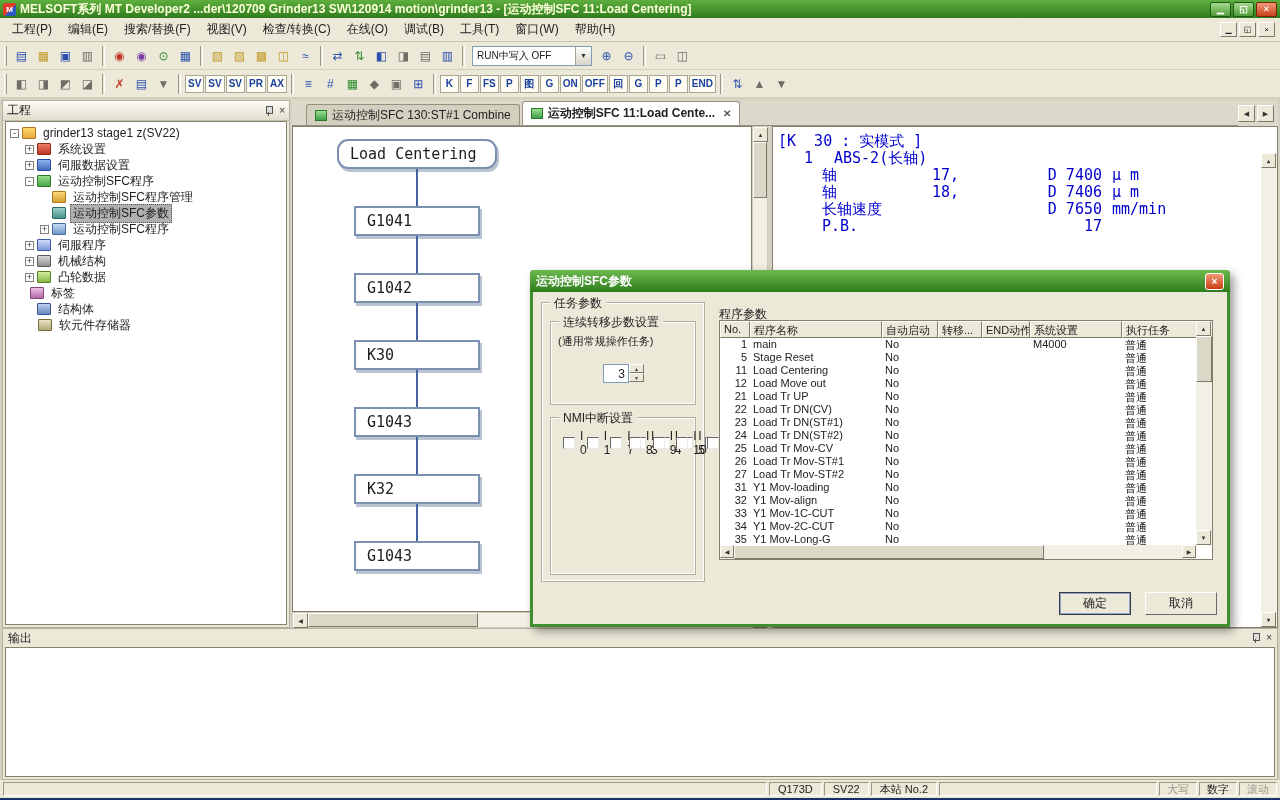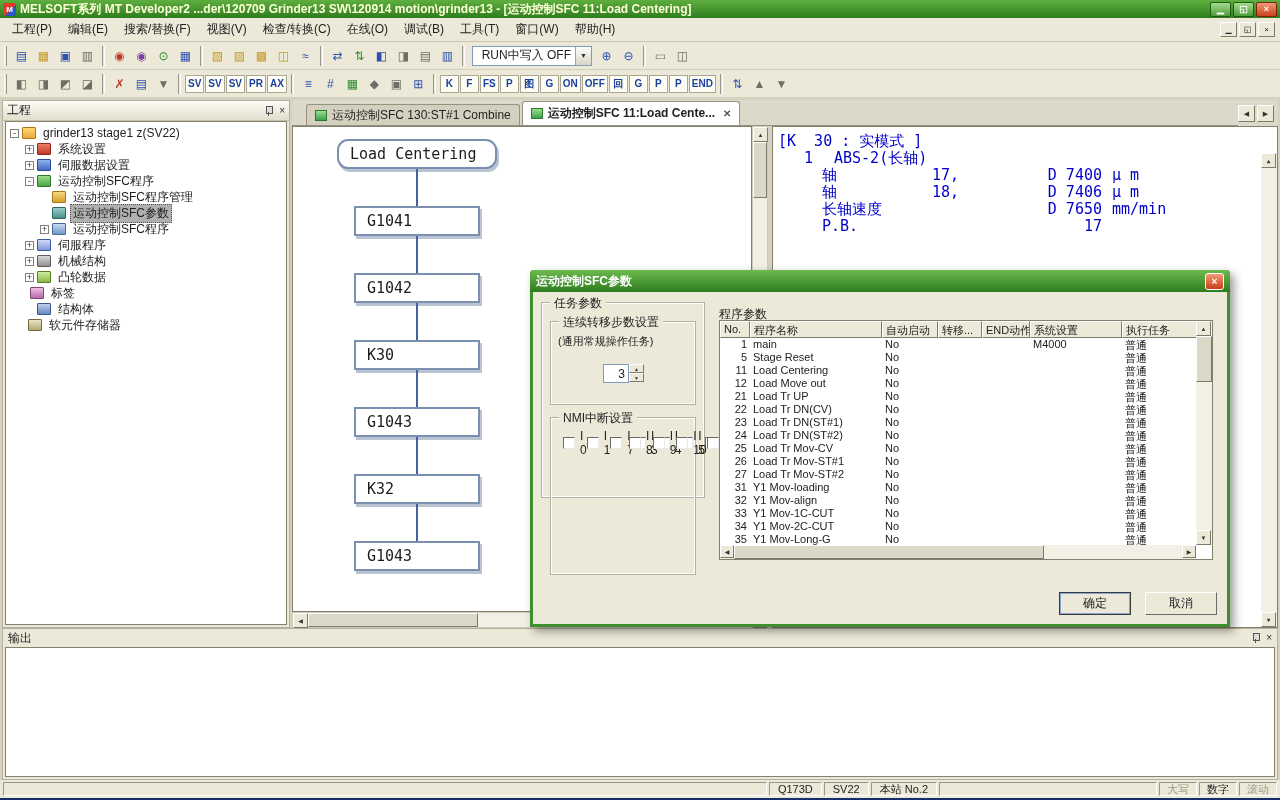--- a/index.html
+++ b/index.html
@@ -33,21 +33,21 @@
   .tb1{top:42px;} .tb2{top:70px;}
   .grip{width:3px;height:20px;border-left:1px solid #fff;border-right:1px solid #9a9788;margin:0 4px 0 2px;flex:none;}
   .tbgroup{display:flex;align-items:center;gap:1px;}
   .tbi{min-width:21px;height:21px;padding:0 2px;display:flex;align-items:center;justify-content:center;
     font-size:12px;color:#555;border:1px solid transparent;flex:none;}
   .tbi.sep{min-width:0;width:3px;height:20px;padding:0;border:none;border-left:1px solid #9a9788;border-right:1px solid #fff;margin:0 3px;}
   .tbi.txt{font-size:10px;font-weight:bold;color:#1a3fa0;background:#fdfdf4;border:1px solid #aaa694;min-width:19px;height:18px;}
   .c-red{color:#c23321;} .c-blue{color:#2b50b0;} .c-green{color:#2e8b2e;}
   .c-yellow{color:#c29b28;} .c-gray{color:#6e6e66;} .c-purple{color:#7a3fa0;}
   .combo{display:flex;align-items:center;height:20px;width:120px;margin:0 4px;background:#fff;border:1px solid #7f9db9;}
-  .combo-text{flex:1;padding:0 4px;font-size:12px;white-space:nowrap;overflow:hidden;text-align:right;}
+  .combo-text{flex:1;padding:0 4px;font-size:10px;white-space:nowrap;overflow:hidden;}
   .combo-arrow{width:16px;height:18px;flex:none;background:linear-gradient(#fdfdfd,#d9d5c6);border-left:1px solid #a5a193;
     display:flex;align-items:center;justify-content:center;font-size:7px;color:#333;}
 
   
   .project-panel{position:absolute;top:100px;left:2px;width:288px;height:528px;background:#ece9d8;border:1px solid #b5b1a0;}
   .panel-header{height:20px;display:flex;align-items:center;padding:0 4px;
     background:linear-gradient(#fdfcf6,#e2decd);border-bottom:1px solid #c4c0ac;}
   .panel-title{flex:1;font-size:12px;}
   .pin{width:11px;height:12px;position:relative;margin-right:5px;}
   .pin::before{content:"";position:absolute;left:3px;top:1px;width:5px;height:6px;border:1px solid #555;background:#ddd;}
@@ -122,21 +122,21 @@
 
   
   .dialog{position:absolute;left:530px;top:270px;width:700px;height:357px;background:#ece9d8;
     border:3px solid #3f8f2e;border-top:none;border-radius:4px 4px 0 0;box-shadow:4px 4px 10px rgba(0,0,0,.4);z-index:50;}
   .dlg-title{height:22px;margin:0 -3px;border-radius:4px 4px 0 0;display:flex;align-items:center;padding:0 6px;
     background:linear-gradient(#6cba4e,#2e7d1d);color:#fff;font-weight:bold;}
   .dlg-close{margin-left:auto;width:19px;height:17px;border:1px solid #fff;border-radius:3px;
     background:linear-gradient(#f09a78,#c83c14);color:#fff;font-size:10px;line-height:15px;text-align:center;font-weight:bold;}
   .groupbox{position:absolute;border:1px solid #b3b0a0;box-shadow:1px 1px 0 #fff inset,-1px -1px 0 #fff inset;}
   .grouplabel{position:absolute;top:-8px;left:8px;background:#ece9d8;padding:0 4px;font-size:12px;white-space:nowrap;}
-  .g-task{left:8px;top:32px;width:164px;height:196px;}
+  .g-task{left:8px;top:32px;width:164px;height:280px;}
   .g-step{left:8px;top:18px;width:146px;height:84px;}
   .g-nmi{left:8px;top:114px;width:146px;height:158px;}
   .step-note{position:absolute;top:12px;left:7px;font-size:11px;white-space:nowrap;}
   .spin{position:absolute;left:52px;top:42px;display:flex;}
   .spin-val{width:26px;height:19px;background:#fff;border:1px solid #7f9db9;text-align:right;padding:2px 3px 0 0;}
   .spin-btns{display:flex;flex-direction:column;}
   .spin-btn{width:15px;height:9px;border:1px solid;border-color:#fff #7e7a68 #7e7a68 #fff;background:#ece9d8;
     font-size:5px;display:flex;align-items:center;justify-content:center;color:#333;}
   .cb-col{position:absolute;top:16px;display:flex;flex-direction:row;}
   .cb-col.left{left:12px;} .cb-col.right{left:78px;}
@@ -381,21 +381,21 @@
           <span class="ticon ic-label"></span>
           <span class="tlabel">标签</span>
         </div>
 
         <div class="tree-row" style="padding-left: 19px;">
           <span class="exp"></span>
           <span class="ticon ic-struct"></span>
           <span class="tlabel">结构体</span>
         </div>
 
-        <div class="tree-row" style="padding-left: 10px;">
+        <div class="tree-row" style="padding-left: 20px;">
           <span class="exp"></span>
           <span class="ticon ic-dev"></span>
           <span class="tlabel">软元件存储器</span>
         </div>
       </div>
   </div>
 
   <div class="editor">
     <div class="tabbar">
 

